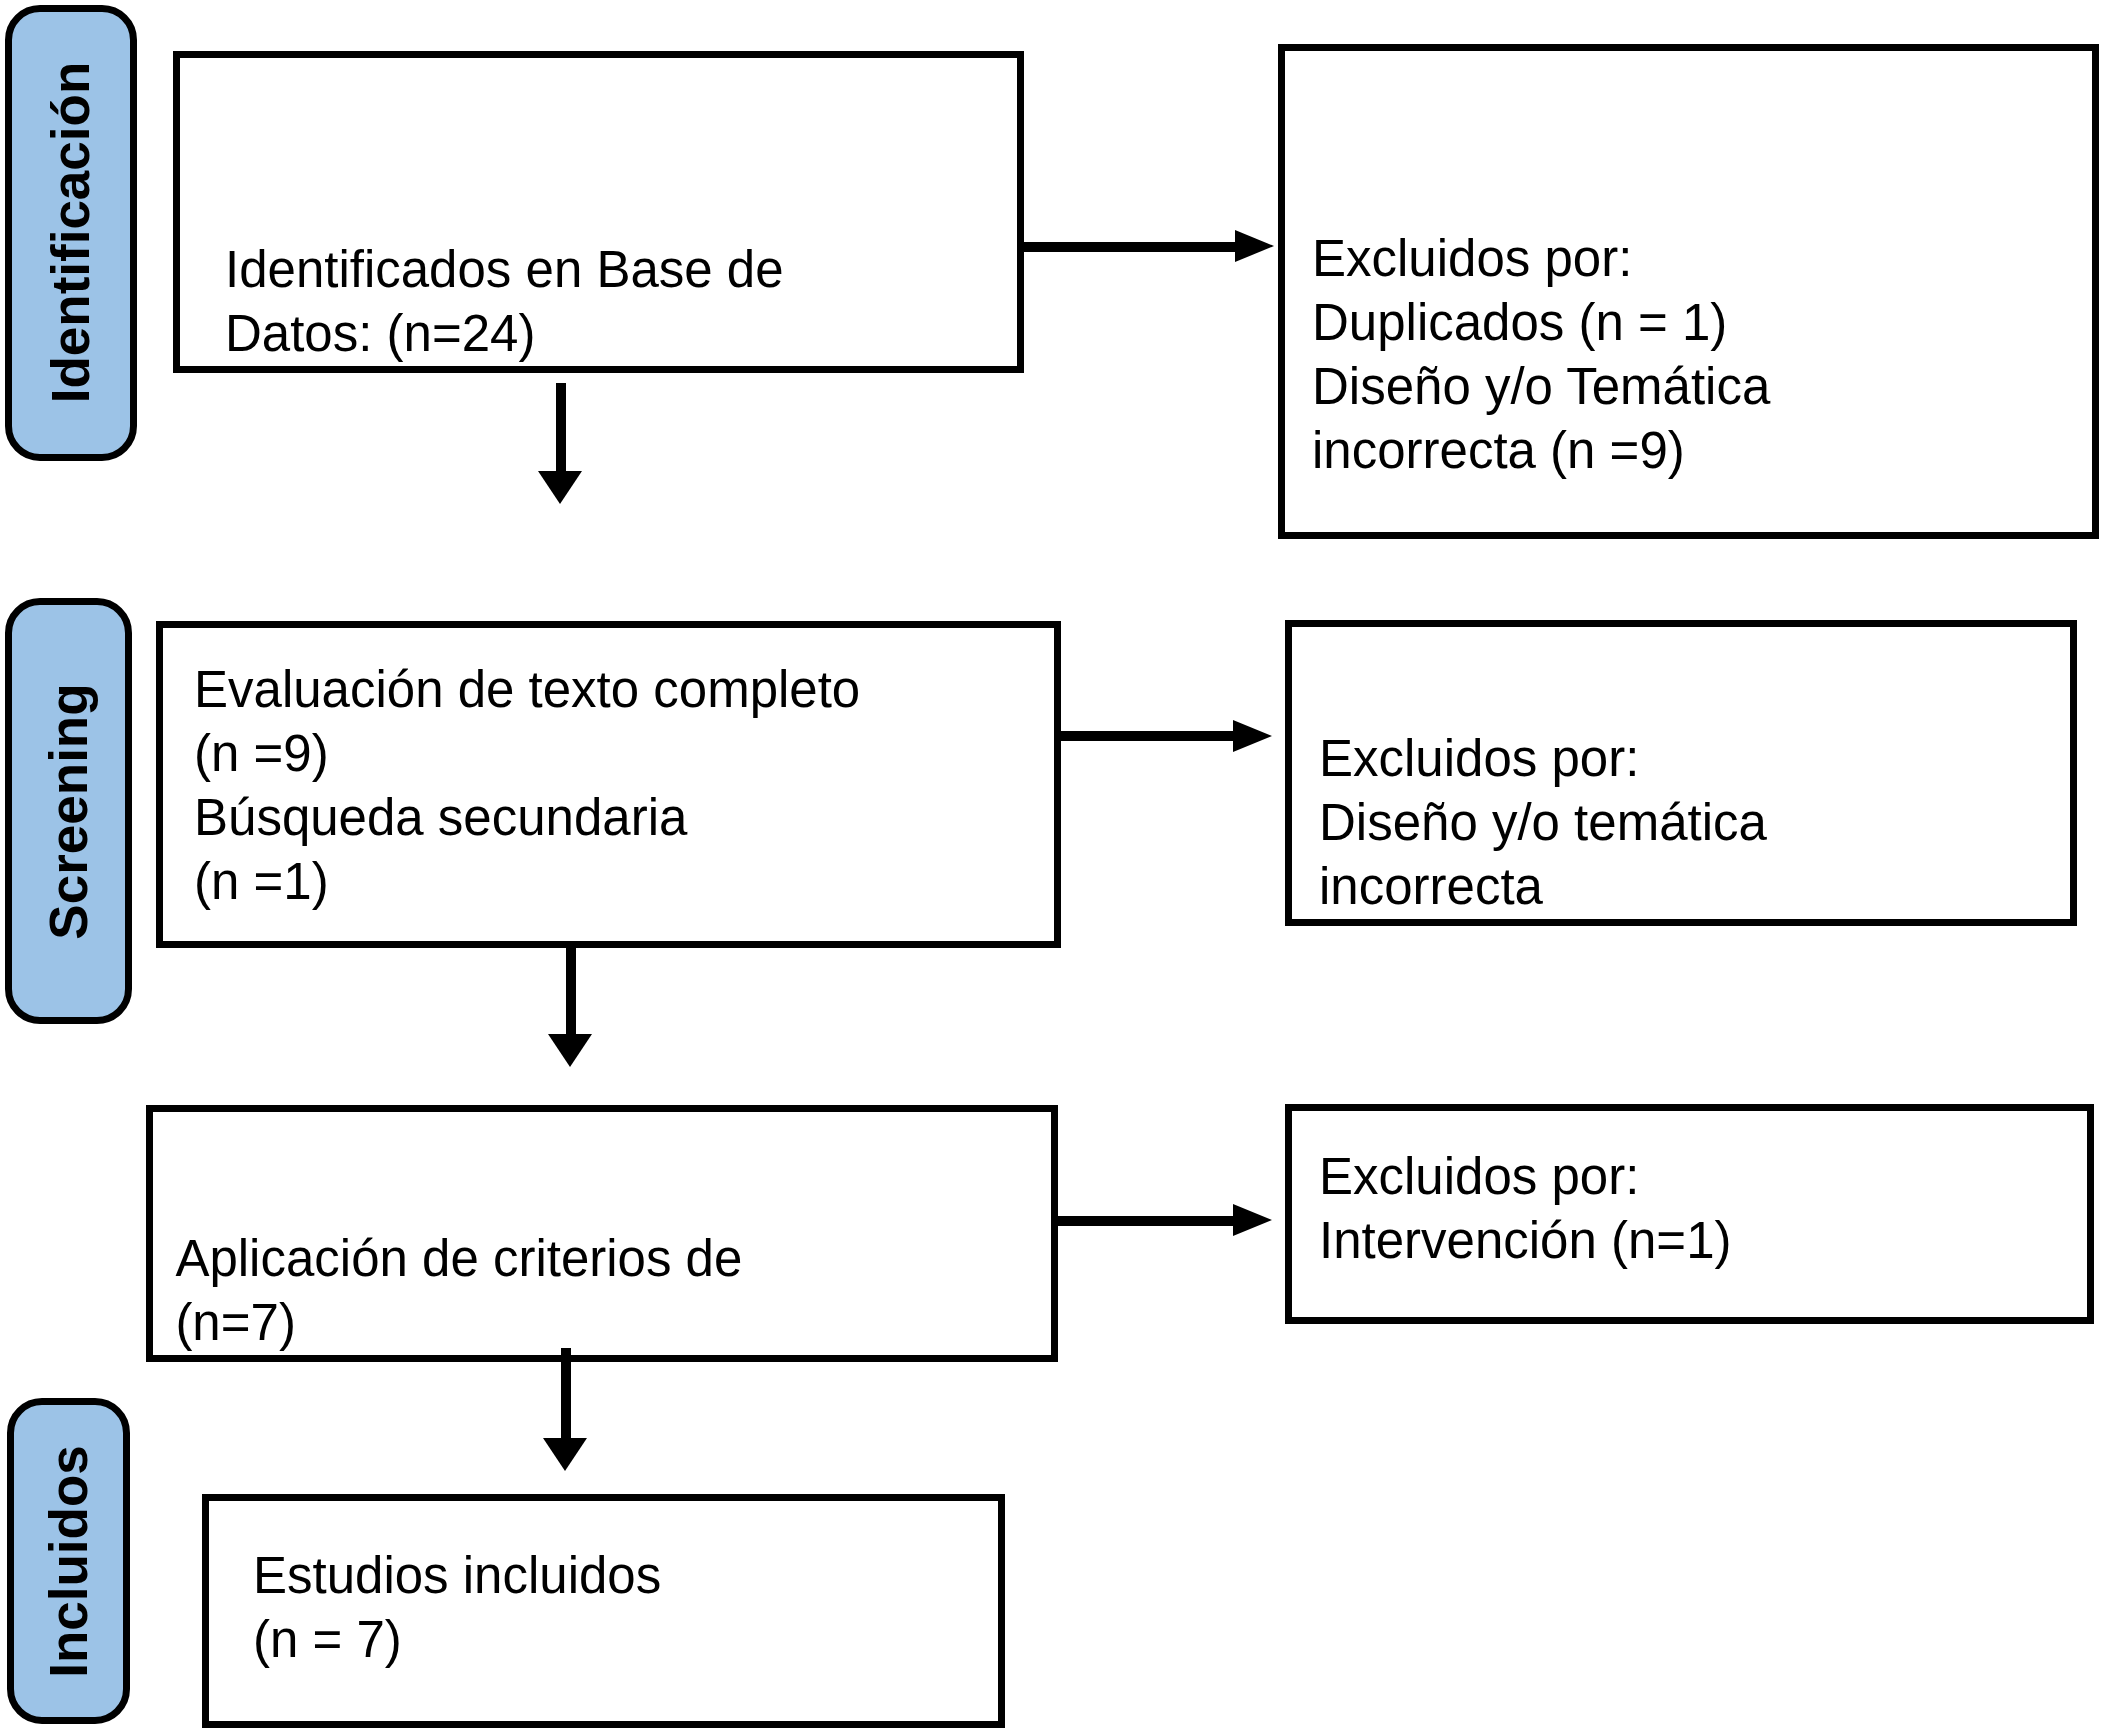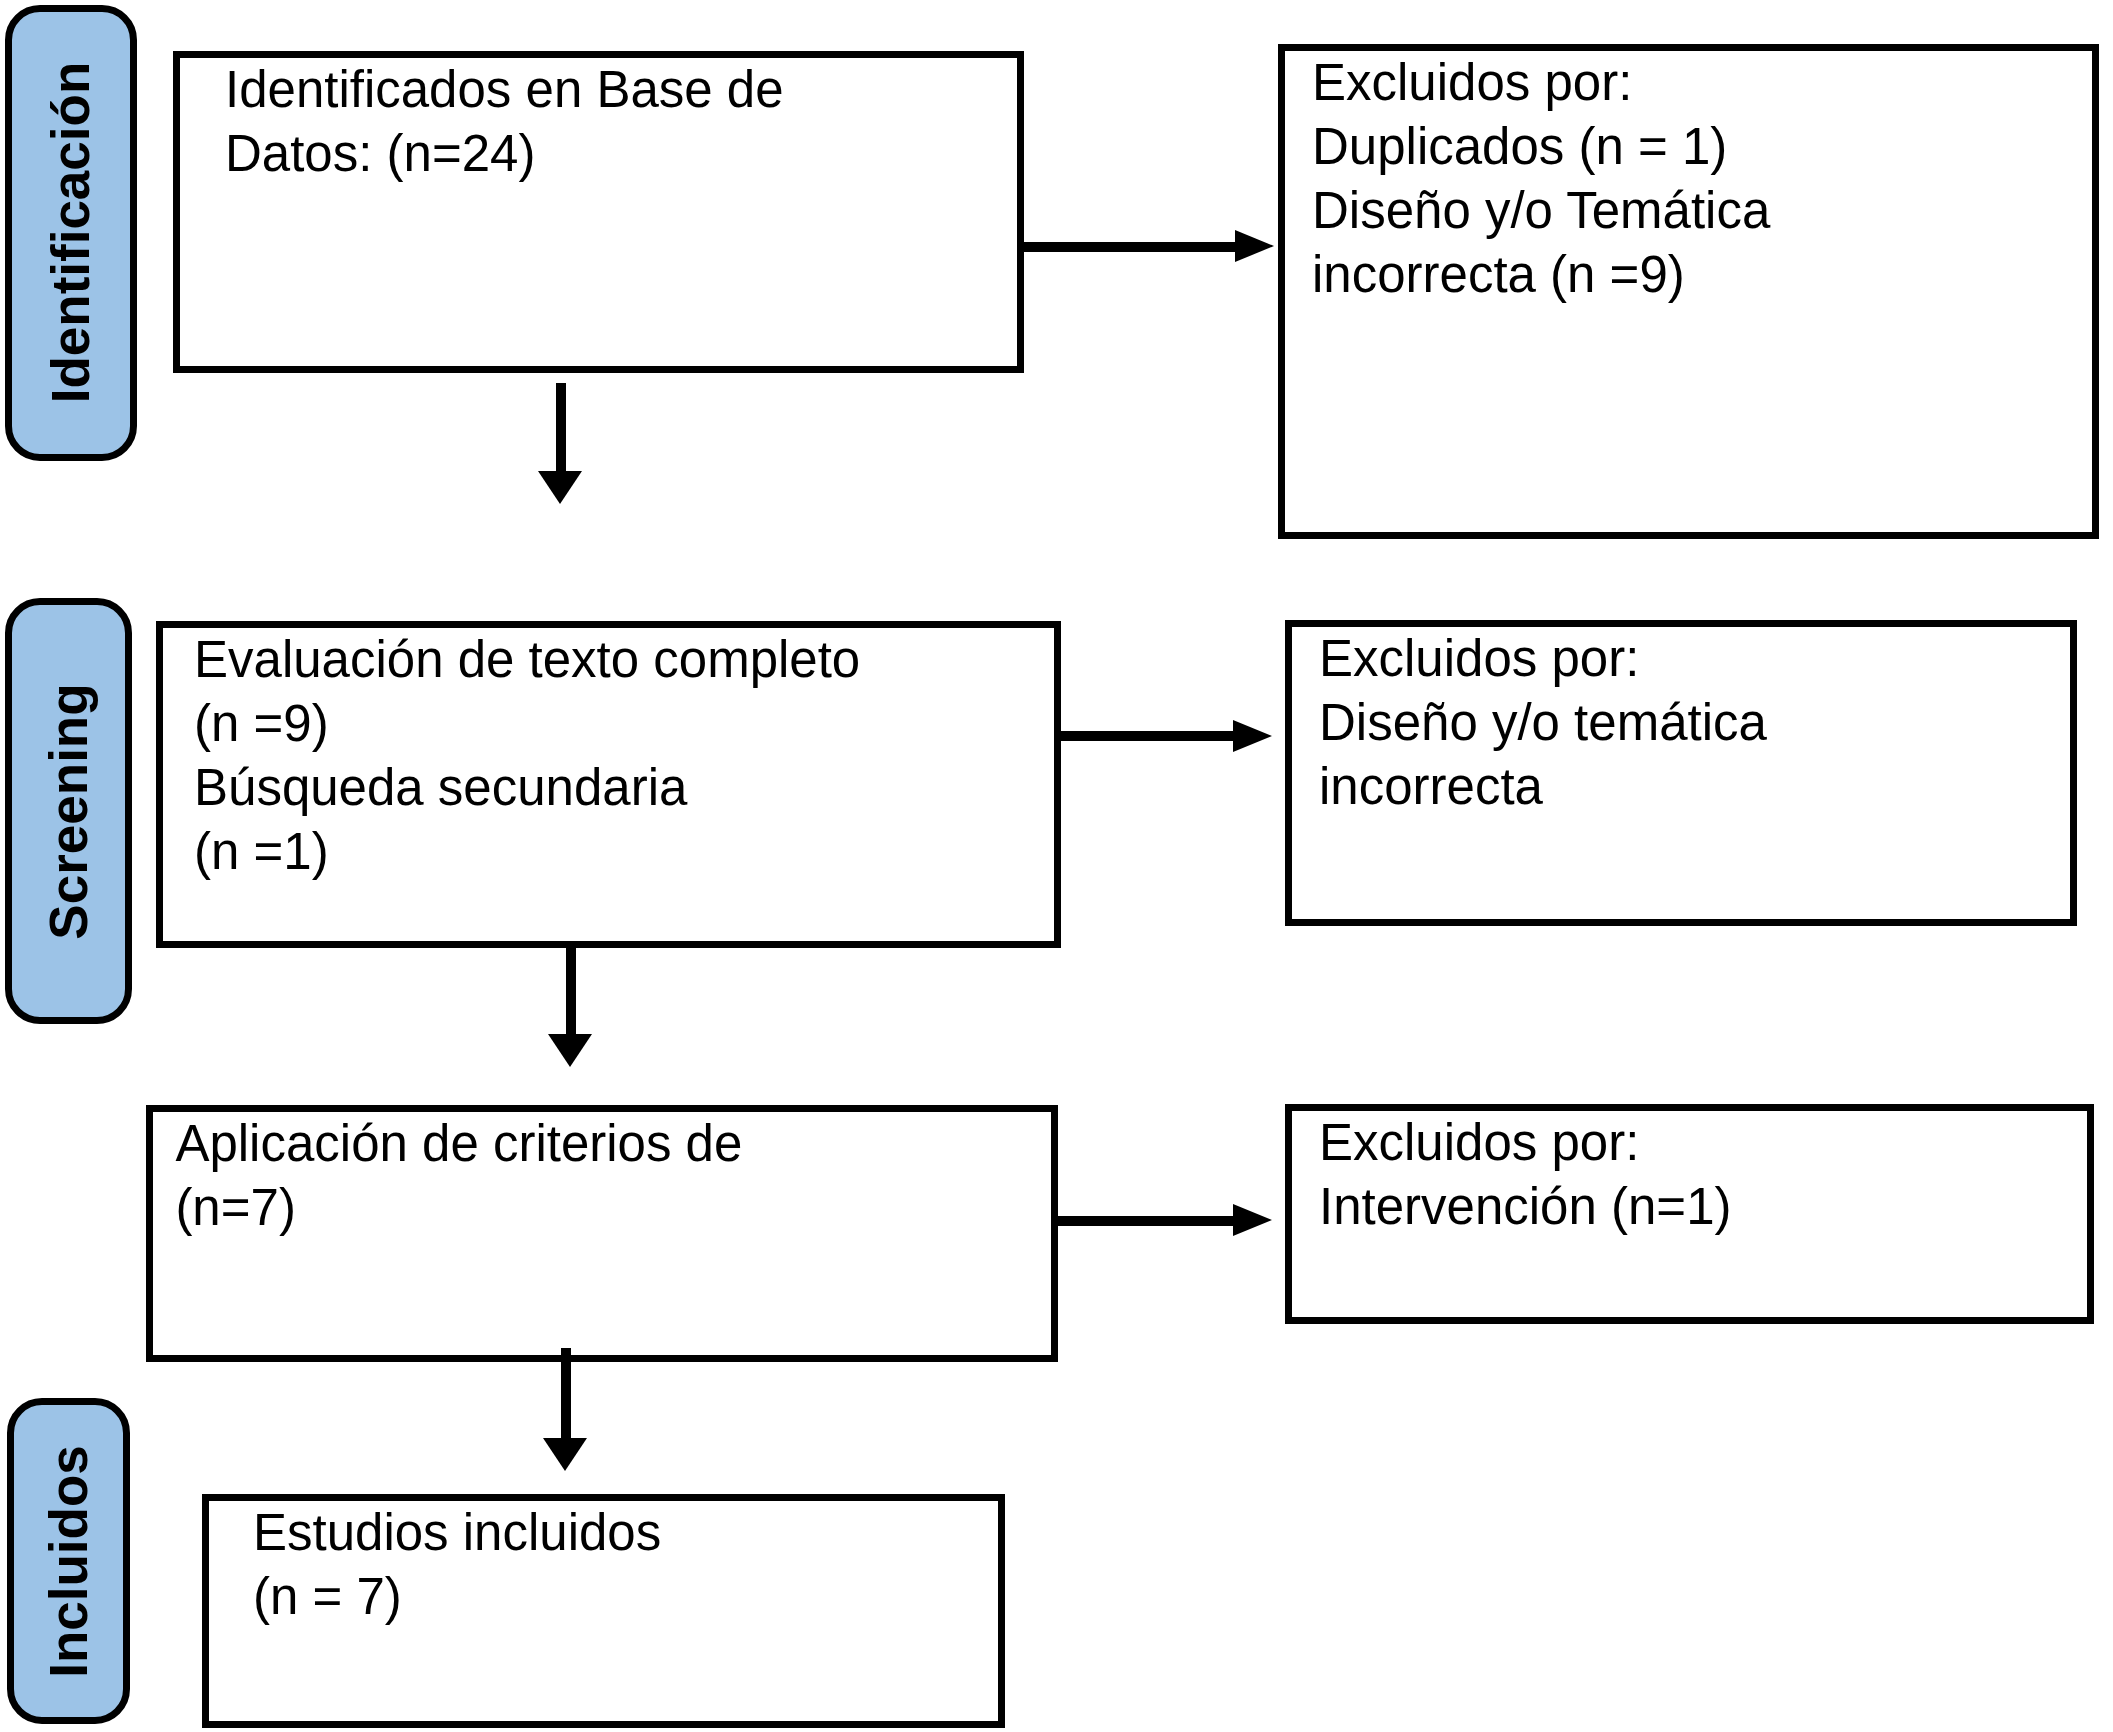--- a/index.html
+++ b/index.html
@@ -30,21 +30,21 @@
     white-space:nowrap;
     font-weight:bold;
     font-size:53px;
     color:var(--text);
   }
   
   .box{
     position:absolute;
     background:var(--box-fill);
     border:7.8px solid var(--border);
-    display:flex;flex-direction:column;justify-content:flex-start;
+    display:flex;flex-direction:column;justify-content:flex-end;
     font-size:51px;line-height:64px;
     color:var(--text);
   }
   .box .line{white-space:nowrap;}
   
   .shaft{position:absolute;background:var(--border);}
   .head-right{
     position:absolute;width:0;height:0;
     border-top:16.6px solid transparent;
     border-bottom:16.6px solid transparent;

